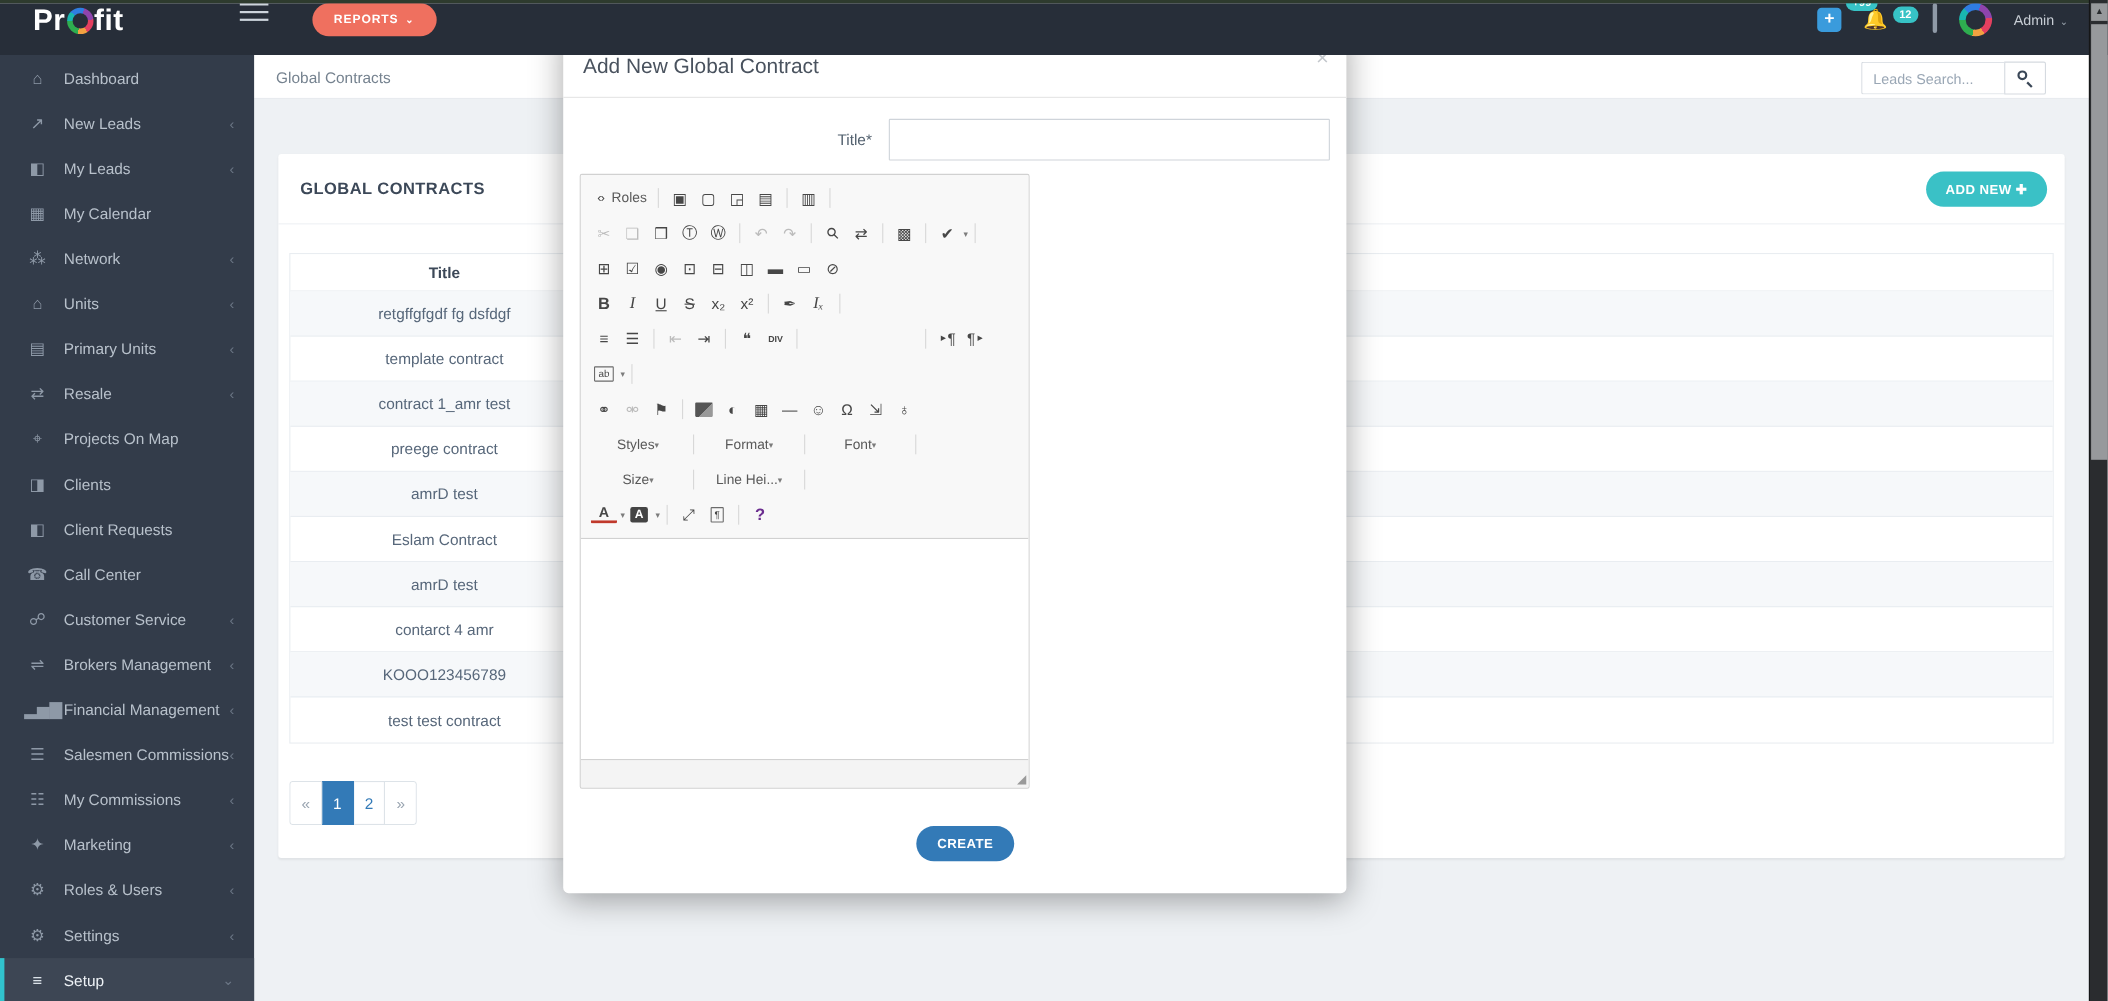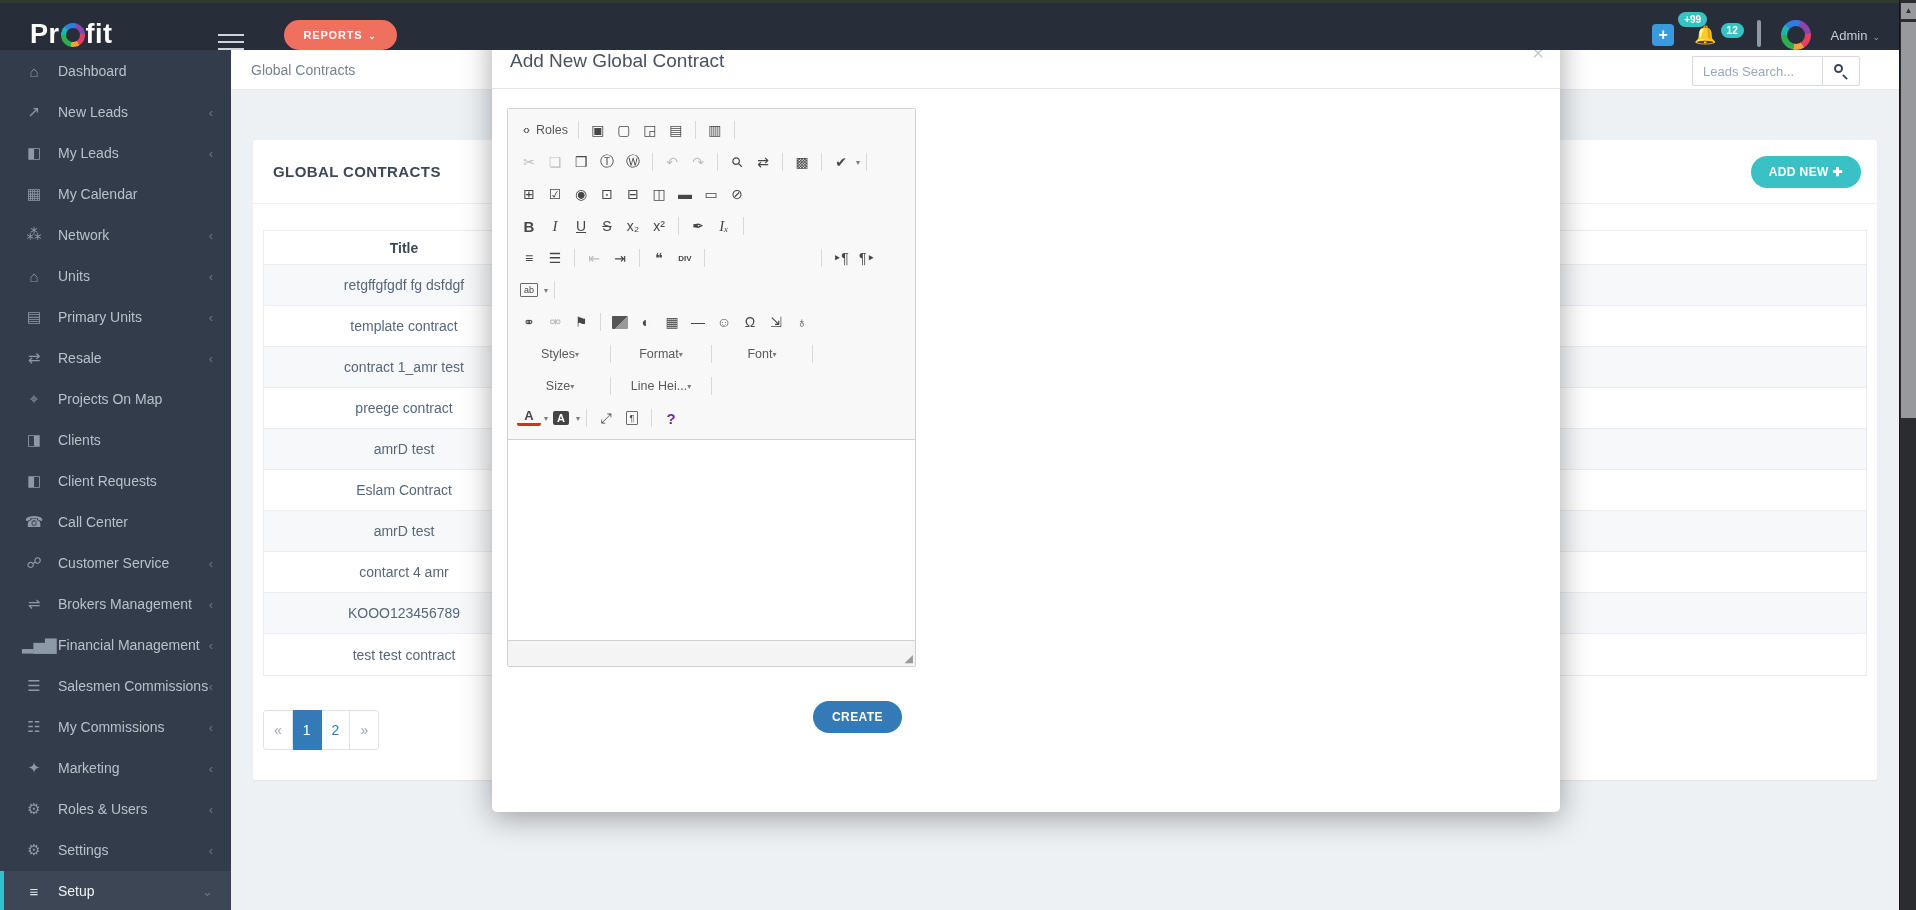--- a/index.html
+++ b/index.html
@@ -2,21 +2,21 @@
 <html><head>
 <meta charset="utf-8">
 <style>
   * { margin:0; padding:0; box-sizing:border-box; }
   html,body { width:1916px; height:910px; overflow:hidden;
     font-family:"Liberation Sans","DejaVu Sans",sans-serif; background:#eef1f4; }
 
   
   .topstrip { position:absolute; left:0; top:0; width:1916px; height:3px; background:#2e3b2e; z-index:40; }
   .navbar { position:absolute; left:0; top:3px; width:1916px; height:47px; background:#272e39; z-index:30;
-    display:flex; align-items:flex-end; }
+    display:flex; align-items:flex-start; }
   .logo { margin-left:30px; color:#fff; font-size:27px; font-weight:bold; letter-spacing:.5px; display:flex; align-items:center; }
   .ring { width:24px; height:24px; border-radius:50%; margin:0 1px;
     background:conic-gradient(#2eae4f,#1fb5a3,#2f7de1,#8e44ad,#e digests 0); }
   .ring, .avatar { background:conic-gradient(from 220deg,#2eae4f 0 14%,#19b6b0 14% 26%,#2f7de1 26% 44%,#8e44ad 44% 62%,#e4405f 62% 80%,#f2a141 80% 92%,#2eae4f 92% 100%); position:relative; }
   .ring::after { content:""; position:absolute; inset:5px; background:#272e39; border-radius:50%; }
   .burger { margin-left:105px; width:26px; display:flex; flex-direction:column; gap:5px; cursor:pointer; }
   .burger i { display:block; height:2px; background:#cdd4dc; }
   .btn-reports { margin-left:40px; background:#ef705f; color:#fff; font-size:11px; font-weight:bold;
     letter-spacing:.8px; border:none; border-radius:16px; padding:9px 20px; cursor:pointer; }
   .btn-reports .cv { font-size:9px; margin-left:6px; }
@@ -80,21 +80,21 @@
   .t-rest { flex:1; }
   .pager { margin:34px 0 0 10px; display:inline-flex; border-radius:3px; overflow:hidden; }
   .pg { min-width:27px; padding:0 10px; height:40px; border:1px solid #dde3e8; border-left:none; background:#fff;
     color:#9aa5b1; font-size:14px; display:flex; align-items:center; justify-content:center; cursor:pointer; }
   .pg:first-child { border-left:1px solid #dde3e8; border-radius:3px 0 0 3px; }
   .pg:last-child { border-radius:0 3px 3px 0; }
   .pg.num { color:#337ab7; }
   .pg.on { background:#337ab7; border-color:#337ab7; color:#fff; }
 
   
-  .modal { position:absolute; left:492px; top:20px; width:1068px; height:792px; background:#fff; z-index:20;
+  .modal { position:absolute; left:512px; top:20px; width:712px; height:792px; background:#fff; z-index:20;
     border-radius:5px; box-shadow:0 6px 30px rgba(0,0,0,.35); }
   .m-hd { position:relative; padding:30px 20px 16px 18px; border-bottom:1px solid #e5e5e5; }
   .m-title { color:#49525e; font-size:19px; }
   .m-close { position:absolute; right:16px; top:26px; color:#c3c7cc; font-size:20px; line-height:14px; cursor:pointer; background:none; border:none; }
   .m-body { padding:15px; }
   .f-row { display:flex; margin-top:4px; }
   .f-row + .f-row { margin-top:12px; }
   .f-lbl { width:286px; text-align:right; padding-right:15px; color:#52606e; font-size:14px; }
   .f-row1 .f-lbl { padding-top:11px; }
   .f-row2 .f-lbl { padding-top:10px; }
@@ -337,20 +337,24 @@
       </div>
   </div>
 </div>
 
 <div class="modal">
   <div class="m-hd">
     <span class="m-title">Add New Global Contract</span>
     <button class="m-close">×</button>
   </div>
   <div class="m-body">
+    <div class="f-row f-row1">
+      <div class="f-lbl">Title*</div>
+      <input class="inp-title" type="text" value="" style="">
+    </div>
     <div class="f-row f-row2">
       <div class="ed">
         <div class="ed-toolbar" id="edtb">
             <div class="ed-row">
               <span class="ti src">‹›</span>
               <span class="ti-label">Roles</span>
               <span class="tsep"></span>
               <span class="ti">▣</span>
               <span class="ti">▢</span>
               <span class="ti">◲</span>

